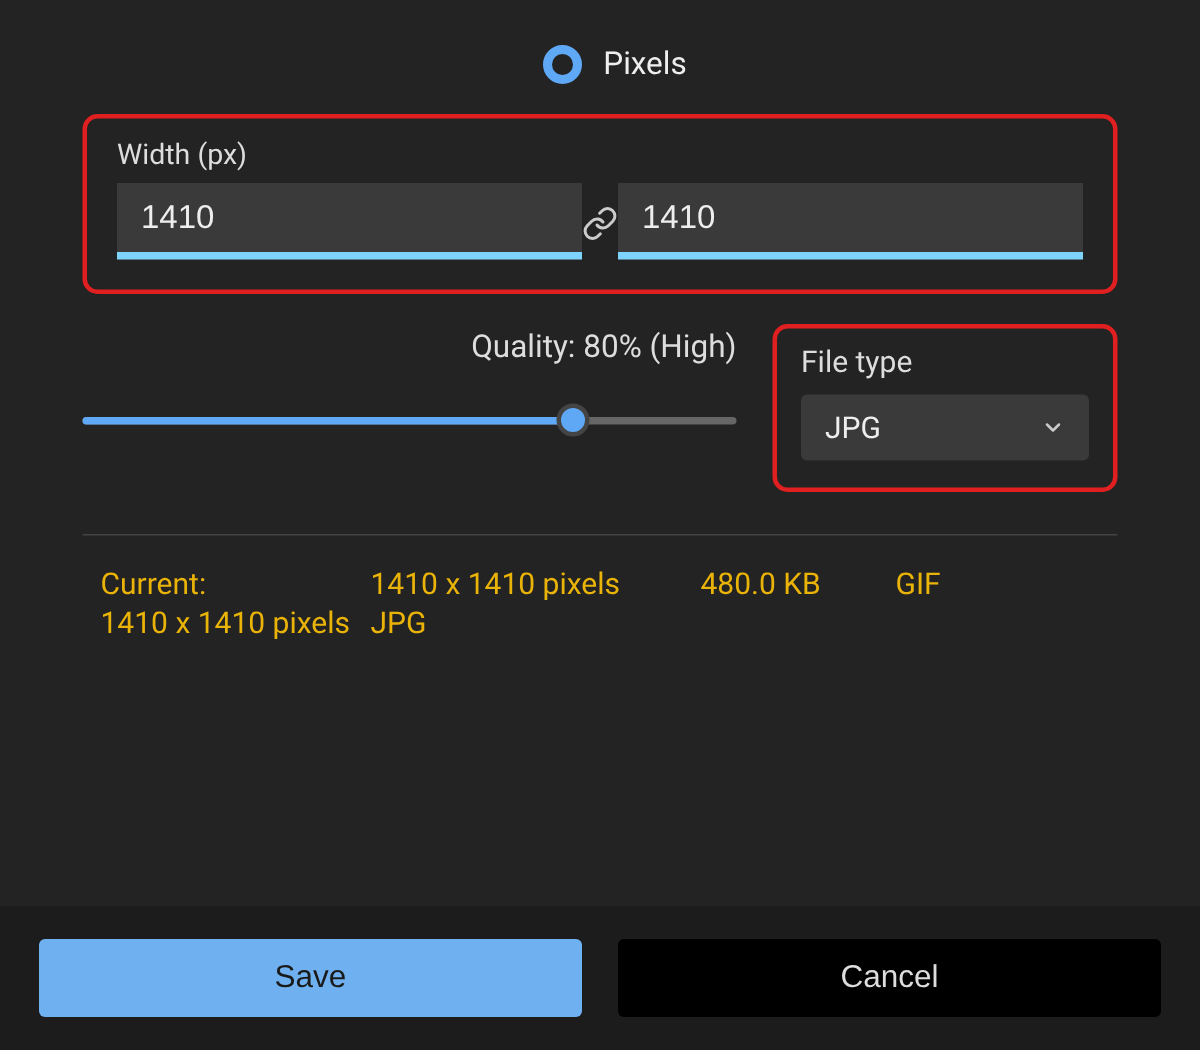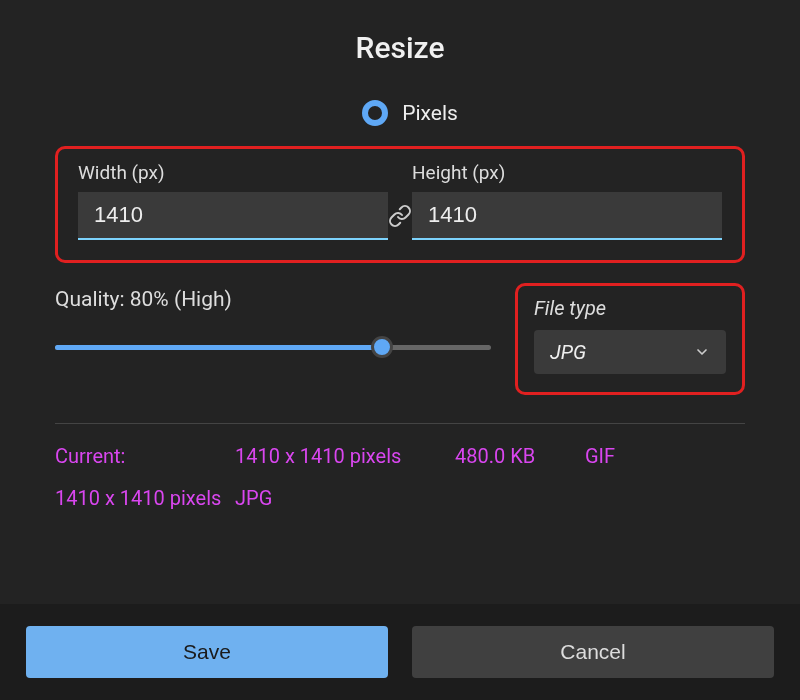--- a/index.html
+++ b/index.html
@@ -77,41 +77,42 @@
       flex-direction: column;
       gap: 8px;
     }
     .dim-label {
       font-size: 19px;
       color: #ddd;
     }
     .dim-input {
       background: #3a3a3a;
       border: none;
-      border-bottom: 2px solid #7dd3fc;
+      border-bottom: 5px solid #7dd3fc;
       color: #eee;
       font-size: 22px;
       padding: 10px 16px;
       width: 100%;
       outline: none;
     }
     .link-icon {
       padding-bottom: 12px;
       color: #ccc;
     }
     .link-icon svg { display: block; }
     .quality-row {
       display: flex;
       align-items: flex-start;
       gap: 24px;
       margin-bottom: 28px;
     }
     .quality-col {
       flex: 1;
       padding-top: 4px;
+      text-align: right;
     }
     .quality-label {
       font-size: 21px;
       color: #ddd;
       margin-bottom: 24px;
     }
     .slider-wrap {
       position: relative;
       height: 24px;
       display: flex;
@@ -139,21 +140,20 @@
       border: 3px solid #444;
       border-radius: 50%;
       left: 75%;
       transform: translateX(-50%);
     }
     .filetype-box {
       border: 3px solid #e02020;
       border-radius: 10px;
       padding: 10px 16px 18px 16px;
       width: 230px;
-      font-style: italic;
     }
     .filetype-label {
       font-size: 20px;
       color: #ddd;
       margin-bottom: 10px;
     }
     .dropdown {
       background: #3a3a3a;
       border-radius: 4px;
       padding: 10px 16px;
@@ -168,23 +168,24 @@
     }
     .dropdown svg { color: #ccc; }
     .divider {
       height: 1px;
       background: #444;
       margin: 6px 0 20px 0;
     }
     .info-grid {
       display: grid;
       grid-template-columns: 180px 220px 130px 60px;
-      row-gap: 18px;
+      row-gap: 2px;
       font-size: 20px;
-      color: #d946ef;
+      color: #eab308;
+      margin-left: 12px;
     }
     .footer {
       background: #1c1c1c;
       padding: 22px 26px;
       display: flex;
       gap: 24px;
     }
     .btn {
       flex: 1;
       padding: 14px 0;
@@ -193,29 +194,28 @@
       border-radius: 4px;
       cursor: pointer;
       text-align: center;
     }
     .btn-primary {
       background: #6fb1f0;
       color: #1a1a1a;
       font-weight: 500;
     }
     .btn-secondary {
-      background: #404040;
+      background: #000000;
       color: #ddd;
     }
   </style>
 </head>
 <body>
 
 <div class="dialog">
-  <div class="title">Resize</div>
 
   <div class="content">
 
     <div class="radio-row">
       <div class="radio-option">
         <div class="radio-circle selected"></div>
         <span class="radio-label">Pixels</span>
       </div>
     </div>
 
@@ -225,21 +225,20 @@
           <span class="dim-label">Width  (px)</span>
           <input class="dim-input" value="1410" style="">
         </div>
         <div class="link-icon">
           <svg width="24" height="24" viewBox="0 0 24 24" fill="none" stroke="currentColor" stroke-width="2" stroke-linecap="round" stroke-linejoin="round">
               <path d="M10 13a5 5 0 0 0 7.54.54l3-3a5 5 0 0 0-7.07-7.07l-1.72 1.71"></path>
               <path d="M14 11a5 5 0 0 0-7.54-.54l-3 3a5 5 0 0 0 7.07 7.07l1.71-1.71"></path>
             </svg>
         </div>
         <div class="dim-col">
-          <span class="dim-label">Height  (px)</span>
           <input class="dim-input" value="1410" style="">
         </div>
       </div>
     </div>
 
     <div class="quality-row">
       <div class="quality-col">
         <div class="quality-label">Quality: 80% (High)</div>
         <div class="slider-wrap">
           <div class="slider-track"></div>

